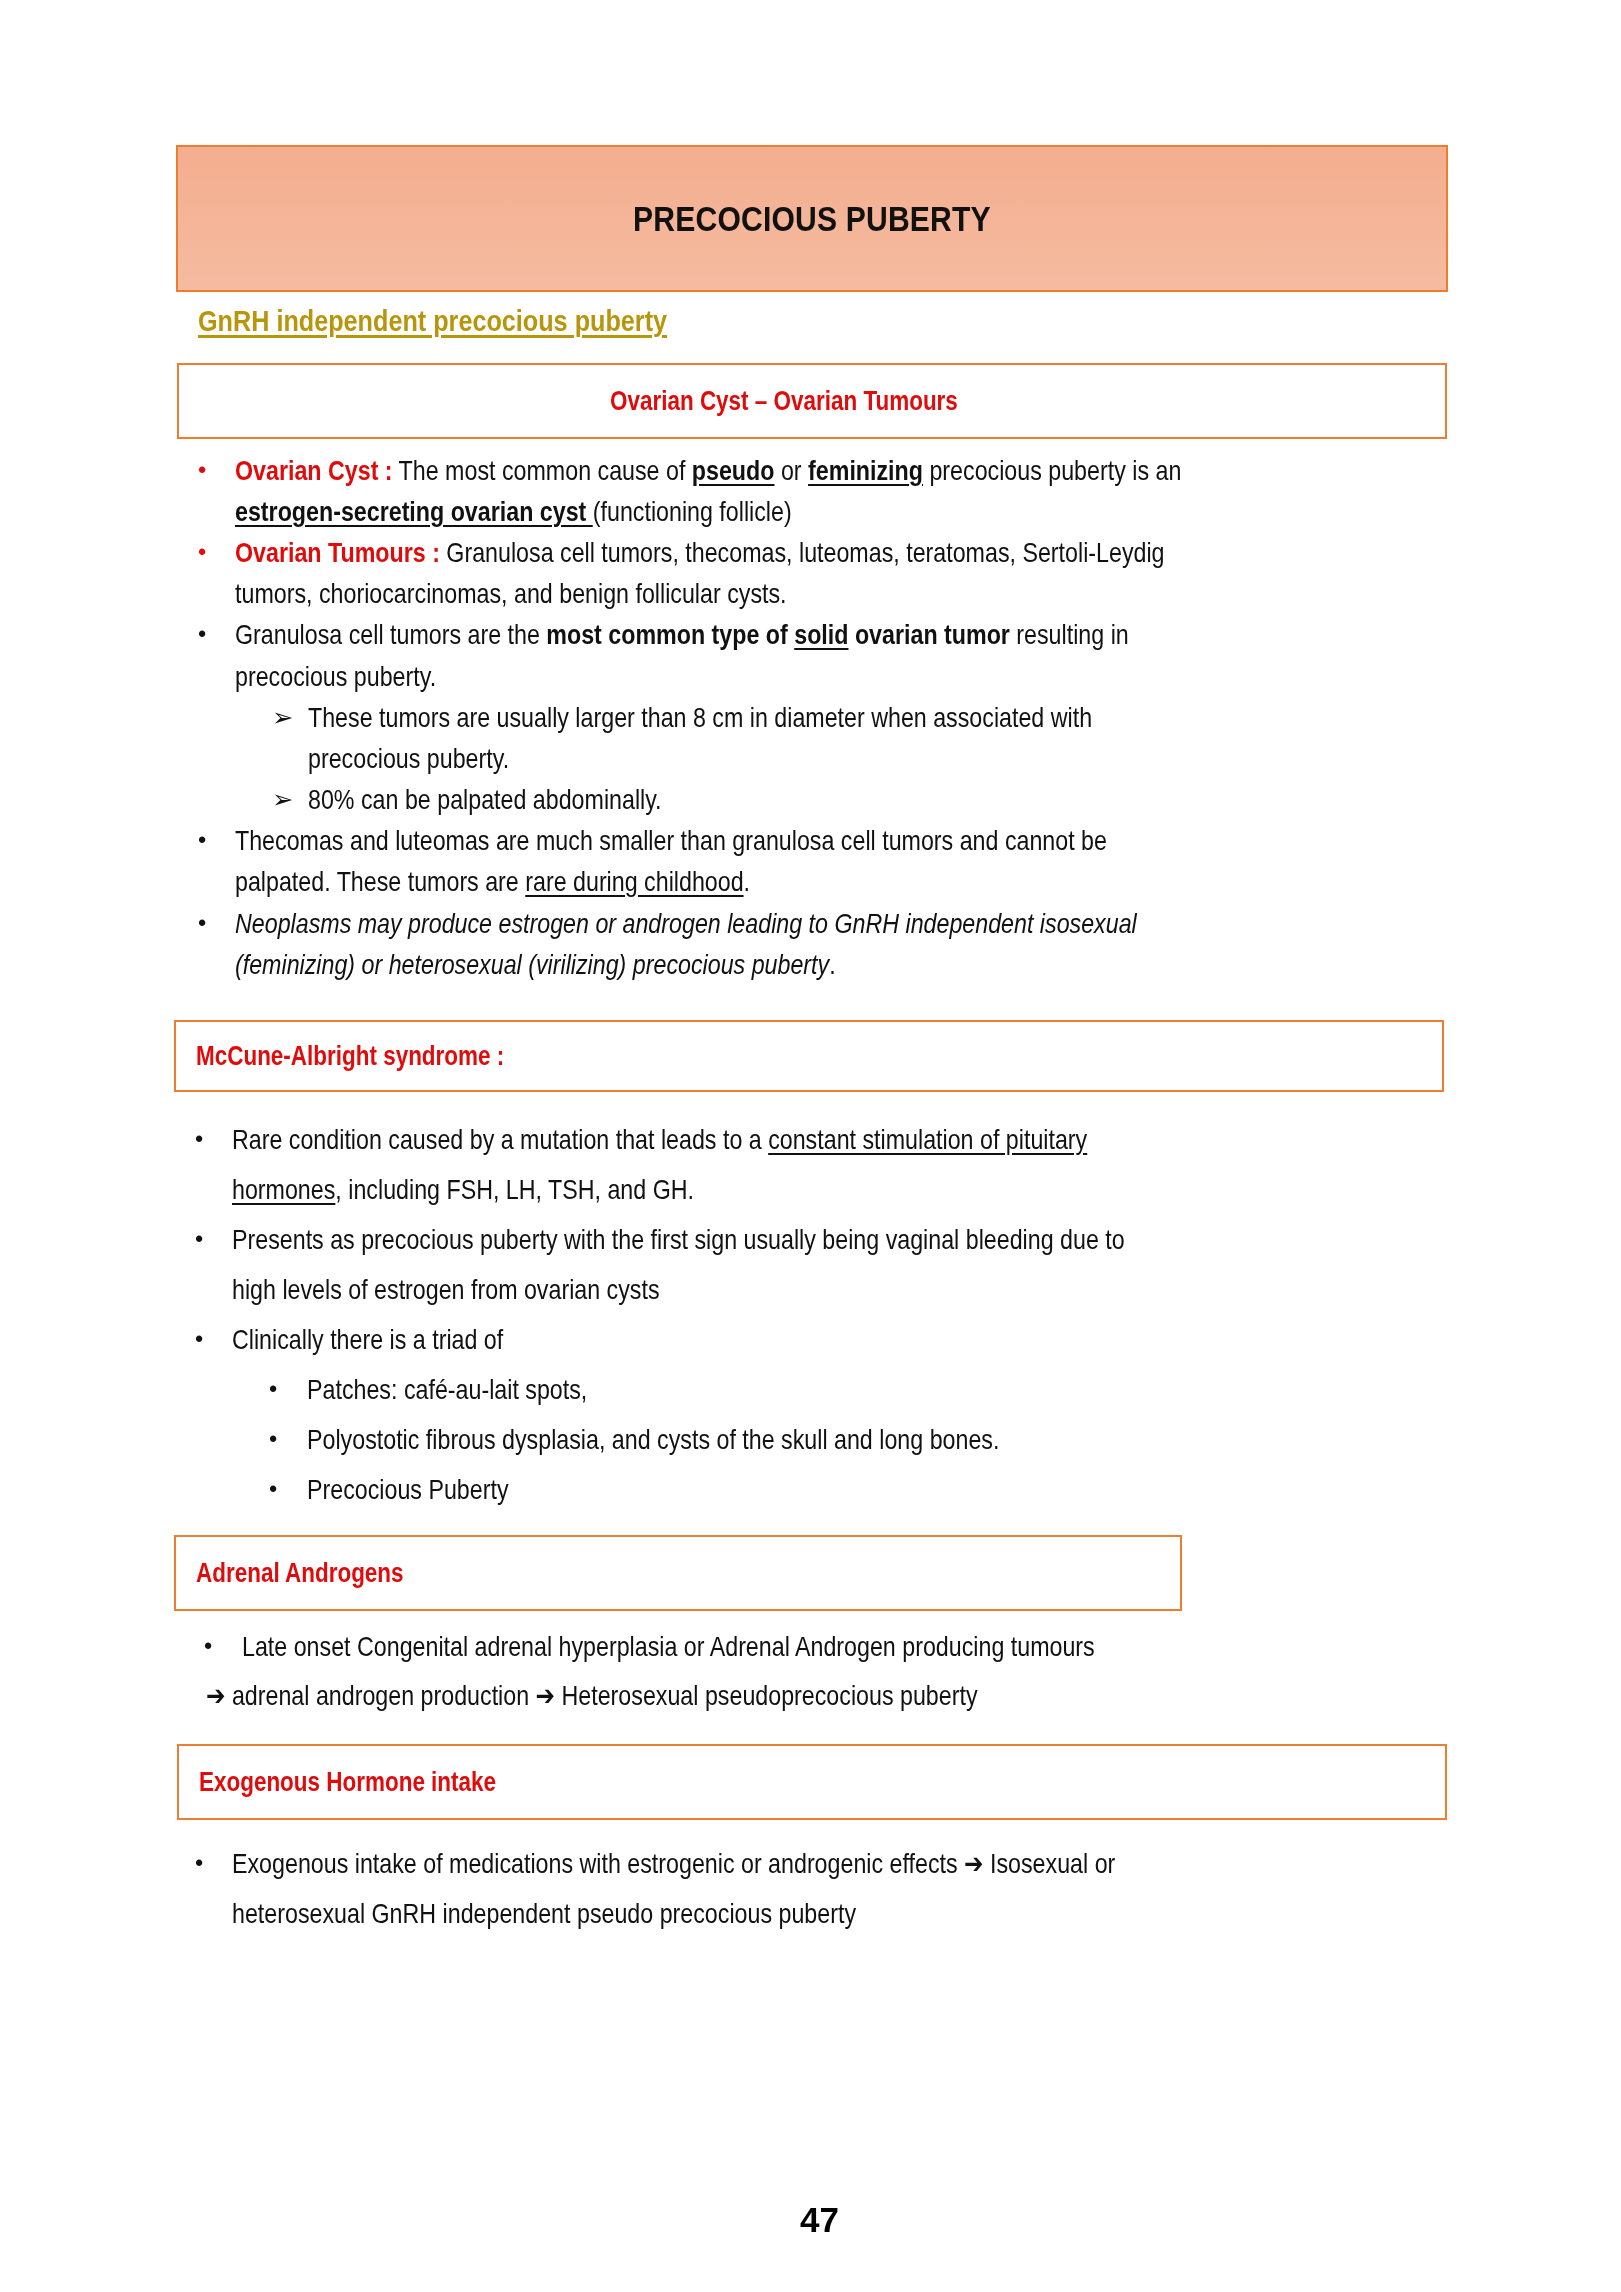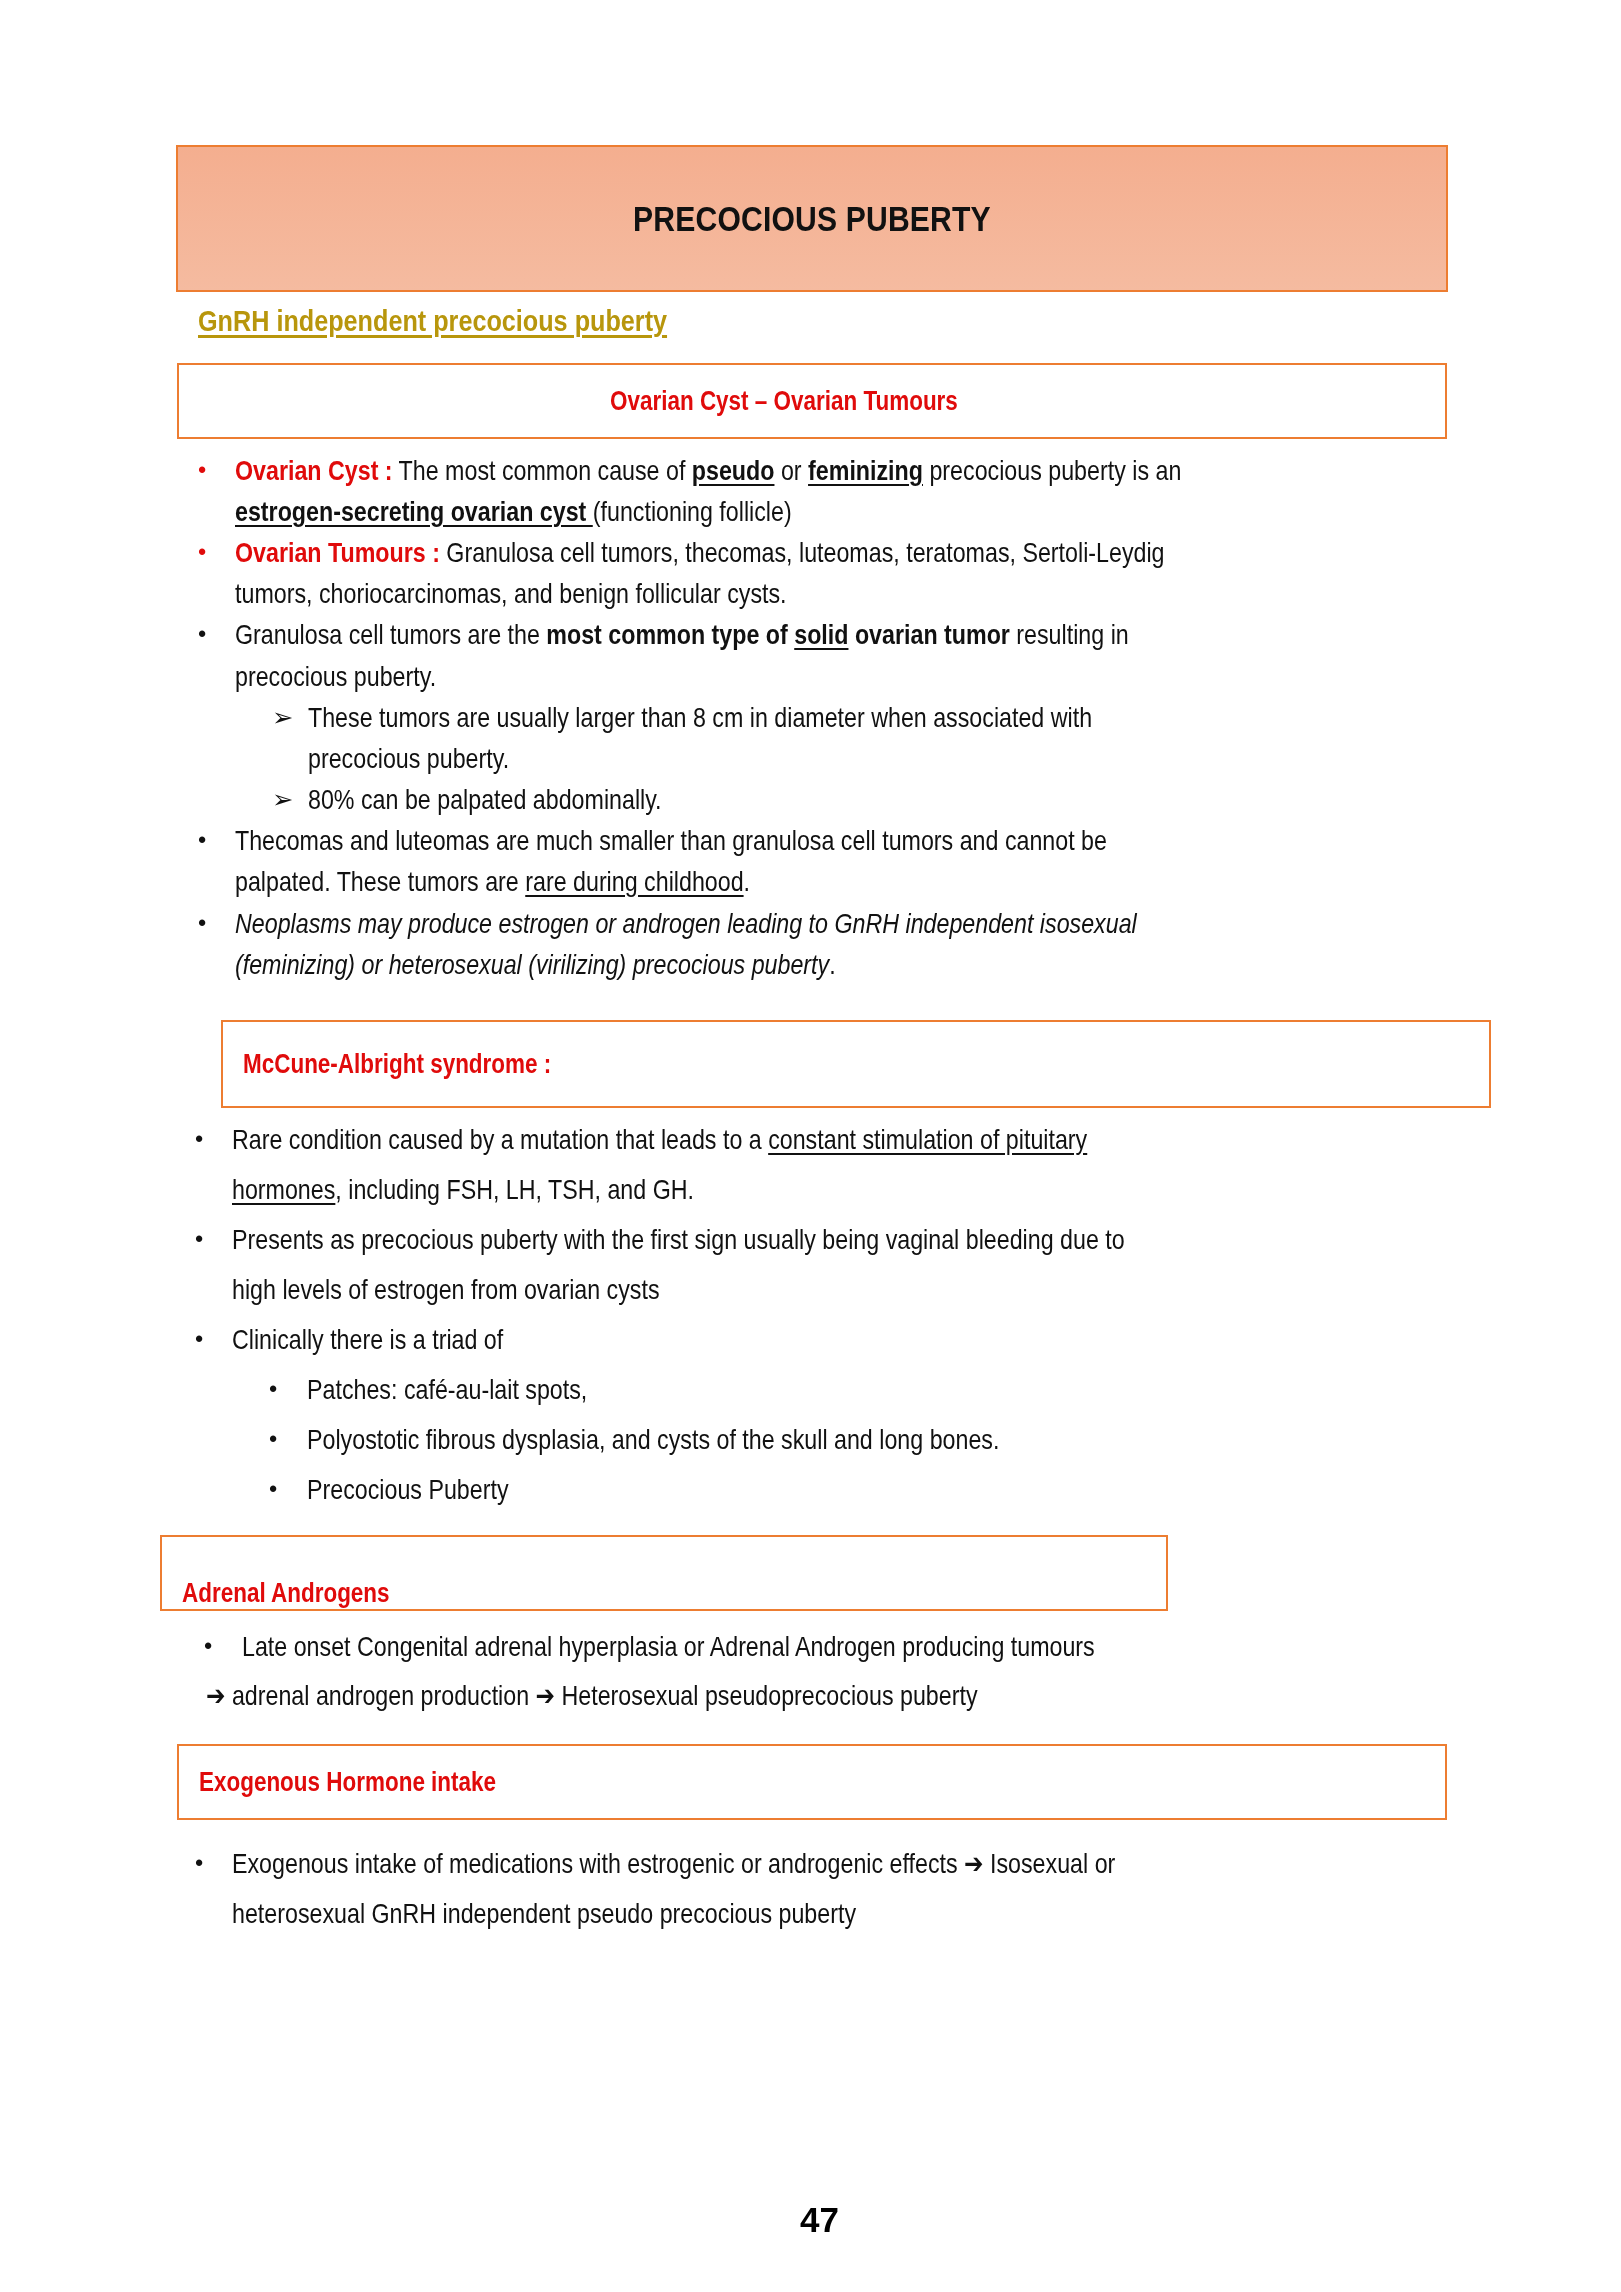--- a/index.html
+++ b/index.html
@@ -102,21 +102,21 @@
 <div class="line" style="left:235px; top:865px;">
   <span>palpated. These tumors are </span><span class="u">rare during childhood</span><span>.</span>
 </div>
 
 <span class="bullet" style="left:198px; top:907px;">•</span>
 <div class="line i" style="left:235px; top:907px;">Neoplasms may produce estrogen or androgen leading to GnRH independent isosexual</div>
 <div class="line" style="left:235px; top:948px;">
   <span class="i">(feminizing) or heterosexual (virilizing) precocious puberty</span><span>.</span>
 </div>
 
-<div class="abs sect-box" style="left:174px; top:1020px; width:1270px; height:88px;margin-left:47px;">
+<div class="abs sect-box" style="left:174px; top:1020px; width:1270px; height:72px;">
   <span class="h">McCune-Albright syndrome :</span>
 </div>
 
 <span class="bullet" style="left:195px; top:1123px;">•</span>
 <div class="line" style="left:232px; top:1123px;">
   <span>Rare condition caused by a mutation that leads to a </span><span class="u">constant stimulation of pituitary</span>
 </div>
 <div class="line" style="left:232px; top:1173px;">
   <span class="u">hormones</span><span>, including FSH, LH, TSH, and GH.</span>
 </div>
@@ -128,21 +128,21 @@
 <span class="bullet" style="left:195px; top:1323px;">•</span>
 <div class="line" style="left:232px; top:1323px;">Clinically there is a triad of</div>
 
 <span class="bullet" style="left:269px; top:1373px;">•</span>
 <div class="line" style="left:307px; top:1373px;">Patches: café-au-lait spots,</div>
 <span class="bullet" style="left:269px; top:1423px;">•</span>
 <div class="line" style="left:307px; top:1423px;">Polyostotic fibrous dysplasia, and cysts of the skull and long bones.</div>
 <span class="bullet" style="left:269px; top:1473px;">•</span>
 <div class="line" style="left:307px; top:1473px;">Precocious Puberty</div>
 
-<div class="abs sect-box" style="left:160px; top:1535px; width:1008px; height:76px;align-items:flex-end;">
+<div class="abs sect-box" style="left:174px; top:1535px; width:1008px; height:76px;">
   <span class="h">Adrenal Androgens</span>
 </div>
 
 <span class="bullet" style="left:204px; top:1630px;">•</span>
 <div class="line" style="left:242px; top:1630px;">Late onset Congenital adrenal hyperplasia or Adrenal Androgen producing tumours</div>
 <div class="line" style="left:206px; top:1679px;">
   <span class="b">➔</span><span> adrenal androgen production </span><span class="b">➔</span><span> Heterosexual pseudoprecocious puberty</span>
 </div>
 
 <div class="abs sect-box" style="left:177px; top:1744px; width:1270px; height:76px;">

